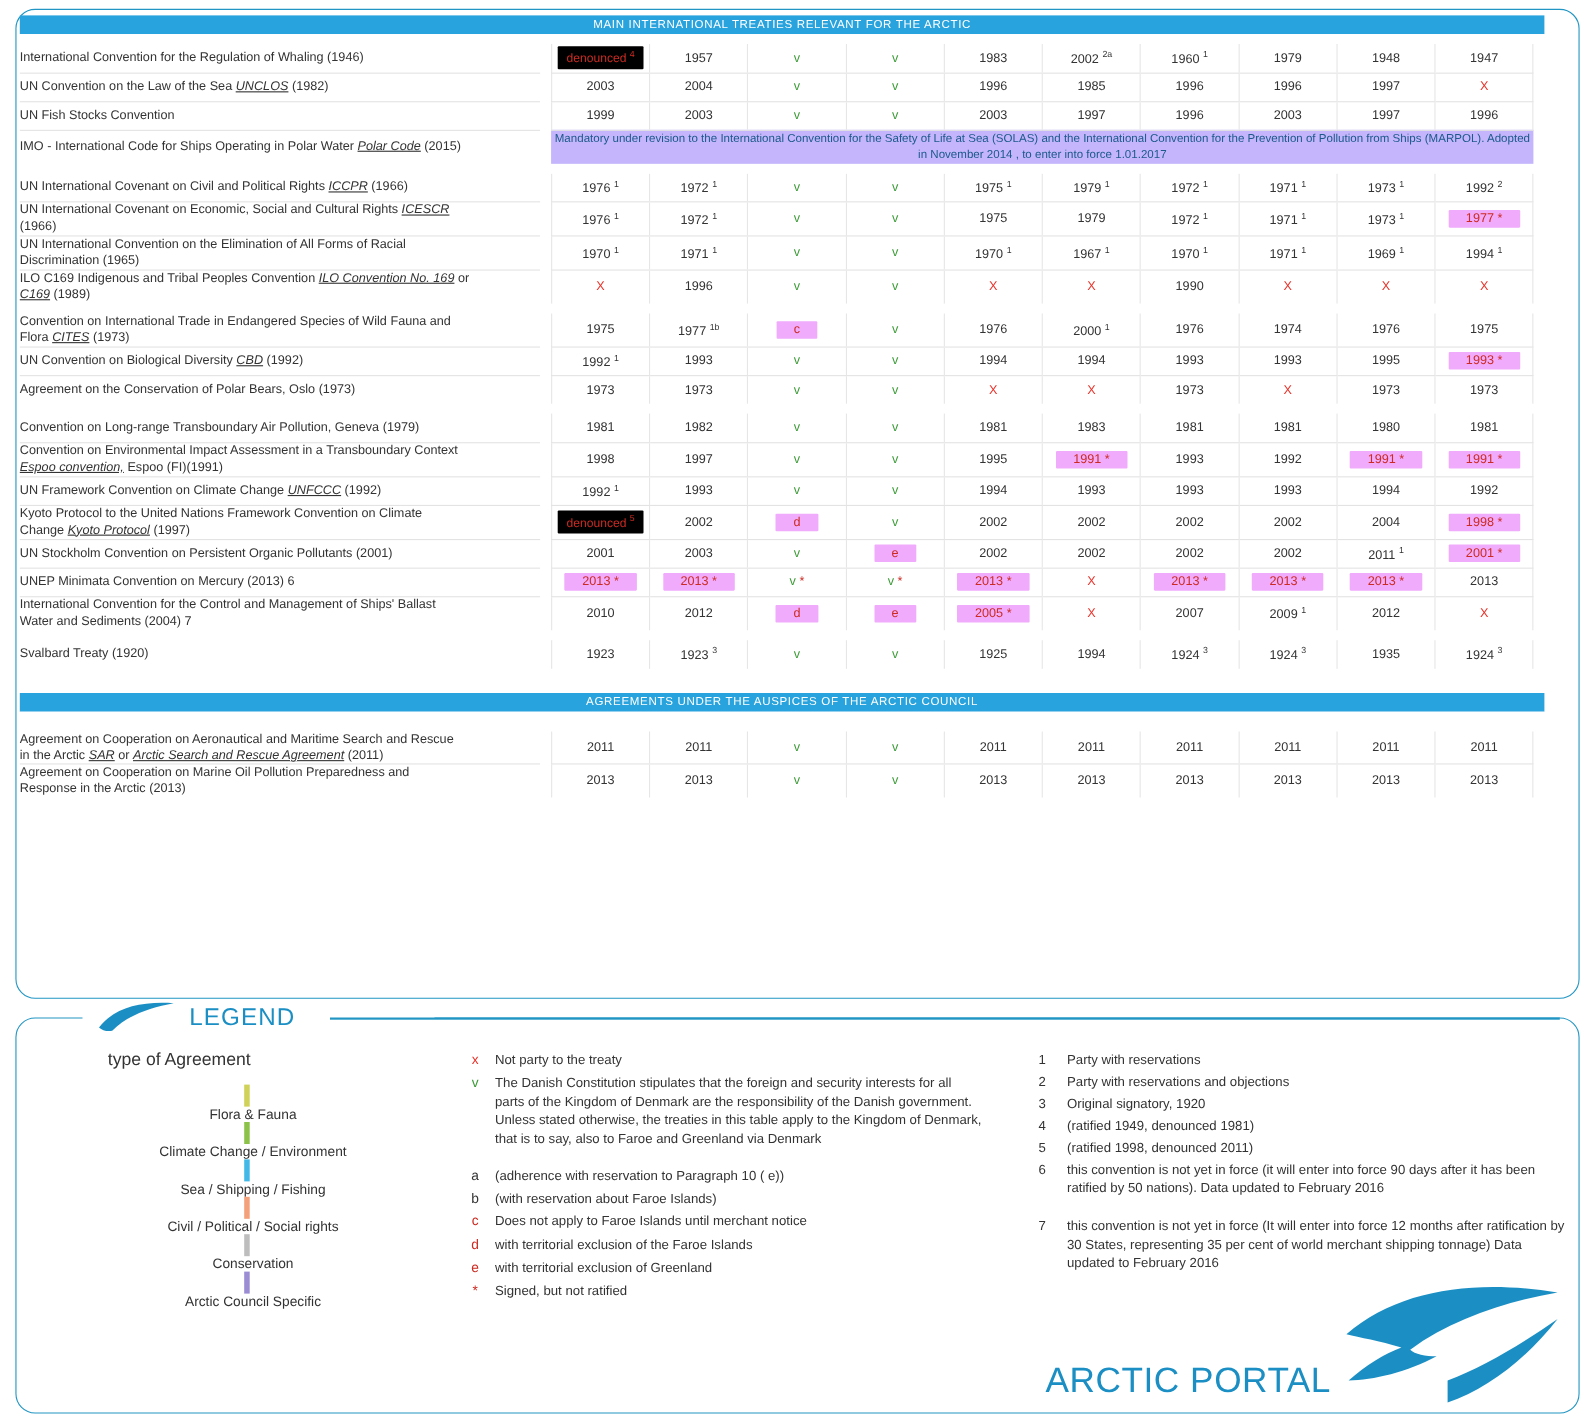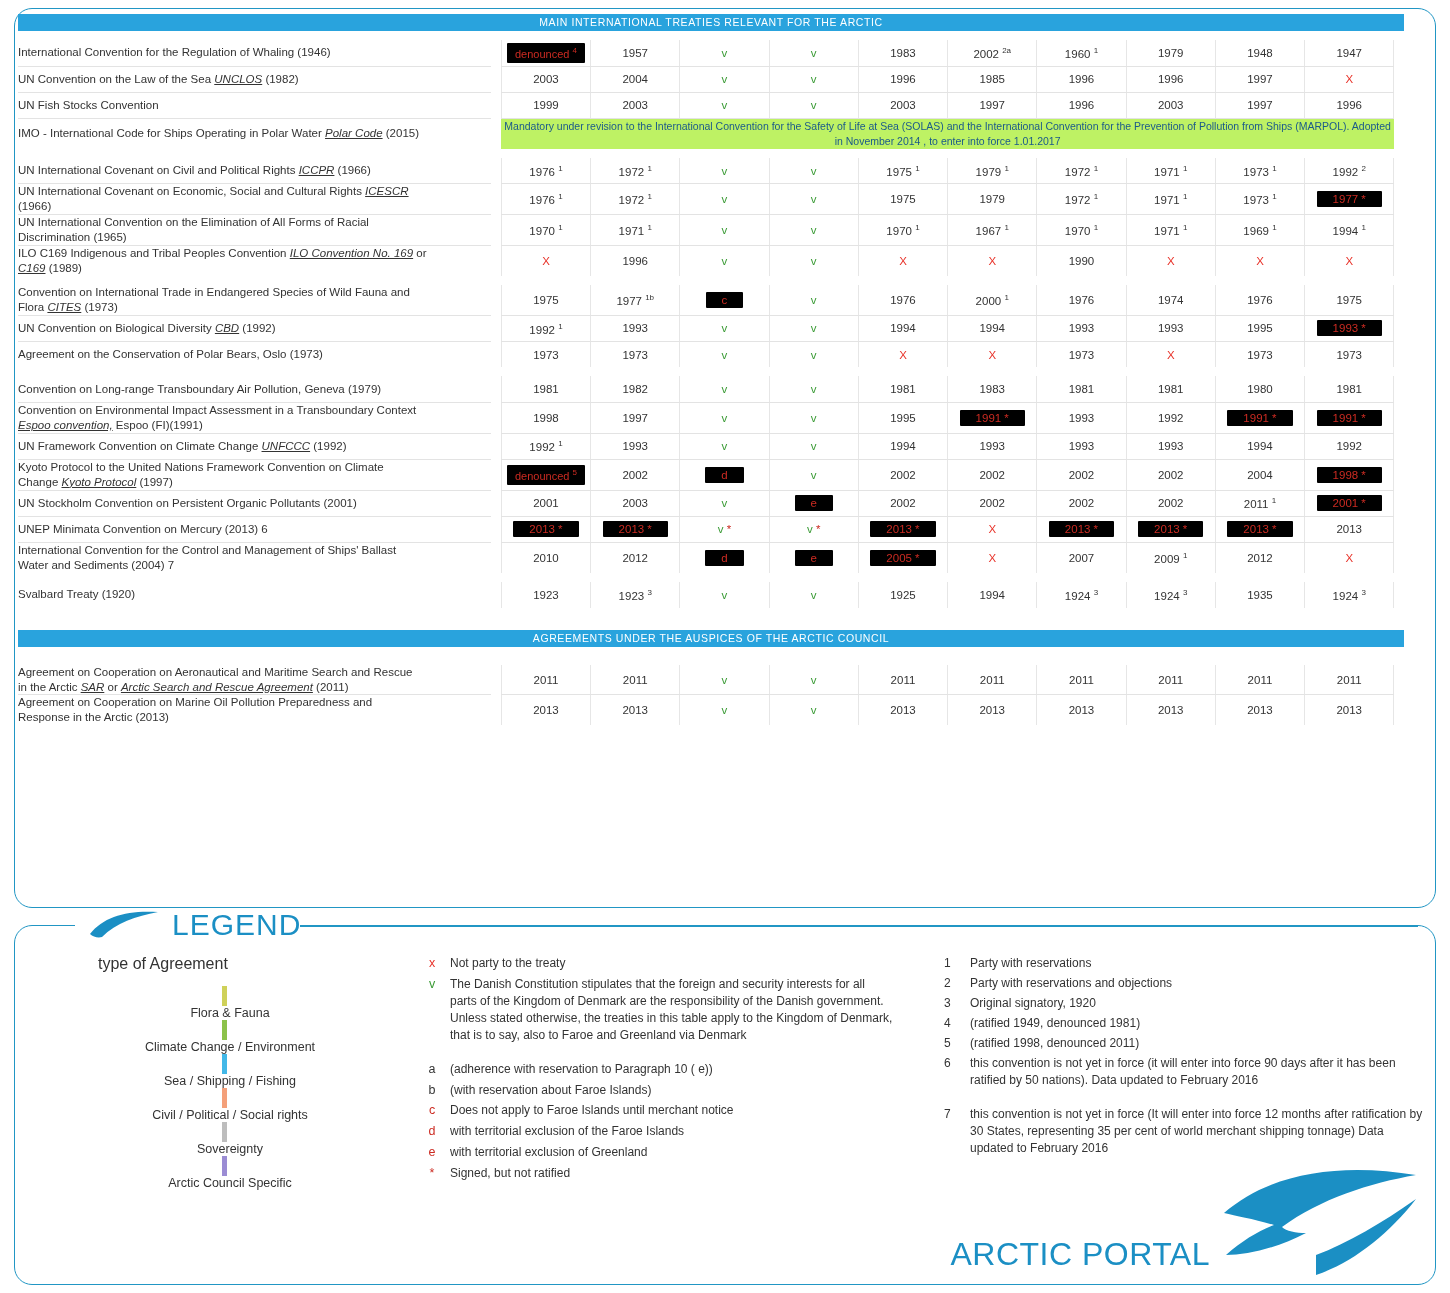--- a/index.html
+++ b/index.html
@@ -39,21 +39,21 @@
     background:#ffffff;
   }
   .legend-title {
     position:absolute;
     left:88px; top:908px;
     display:flex; align-items:center; gap:12px;
     height:34px;
   }
   .legend-title .word {
     color:#1b8fc4;
-    font-size:30px;
+    font-size:22px;
     letter-spacing:1px;
     font-weight:400;
   }
   .legend-rule {
     position:absolute;
     left:300px; top:925px; width:1118px; height:1.5px;
     background:#2196c4;
   }
 
   
@@ -112,25 +112,25 @@
     border-left:1px solid #e6e6e6;
     height:26px;
     color:#333;
   }
   .cell.nb { border-bottom:none; }
   .cell.lastcol { border-right:1px solid #e6e6e6; }
   .cell .sup { font-size:8px; vertical-align:super; }
   .v { color:#3a9b35; }
   .x { color:#e8332a; }
   .red { color:#cc2b22; }
-  .shade { background:#000000; display:inline-block; padding:2px 16px; border-radius:1px; }
+  .shade { background:#f0abfc; display:inline-block; padding:2px 16px; border-radius:1px; }
   .denounced { background:#000000; display:inline-block; padding:3px 8px; border-radius:1px; color:#cc2b22; font-size:11px; }
   .spacer td { height:9px; border:none; background:#ffffff; }
   .mandatory {
-    background:#bef264;
+    background:#c4b5fd;
     color:#1b5a8a;
     text-align:center;
     font-size:10.5px;
     line-height:1.45;
     padding:5px 16px;
   }
   
   .bar { width:6px; height:100%; margin:0 auto; }
   .bar-wrap { height:100%; display:flex; align-items:stretch; justify-content:center; }
   .bar-cell { padding:0; }
@@ -747,21 +747,21 @@
       <div class="lg-item">
         <div class="lg-swatch sea"></div>
         <span class="txt">Sea / Shipping / Fishing</span>
       </div>
       <div class="lg-item">
         <div class="lg-swatch civil"></div>
         <span class="txt">Civil / Political / Social rights</span>
       </div>
       <div class="lg-item">
         <div class="lg-swatch sovereign"></div>
-        <span class="txt">Sovereignty</span>
+        <span class="txt">Conservation</span>
       </div>
       <div class="lg-item">
         <div class="lg-swatch arctic"></div>
         <span class="txt">Arctic Council Specific</span>
       </div>
     </div>
 
     <div class="lg-col2">
       <div class="lg-row">
         <div class="lg-key x">x</div>

